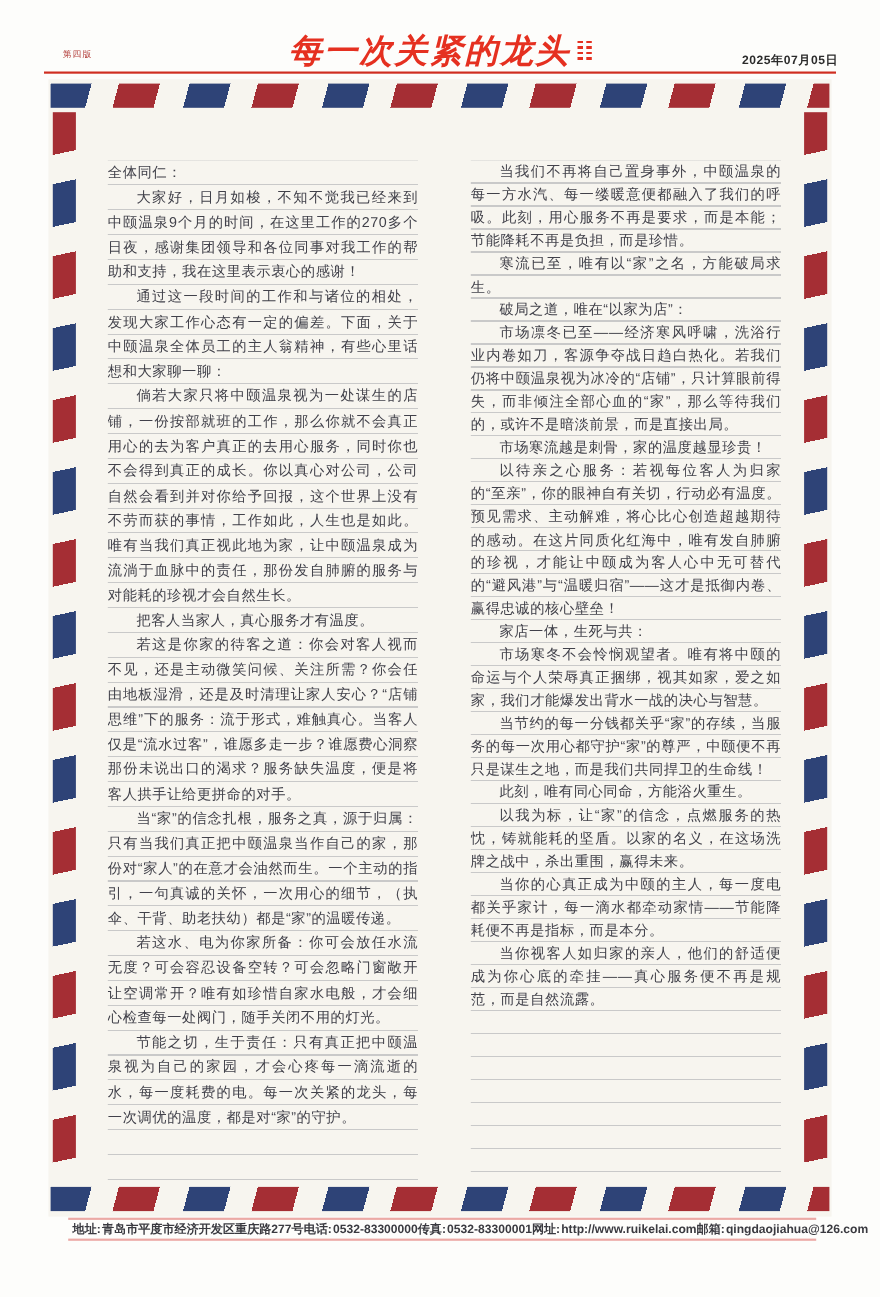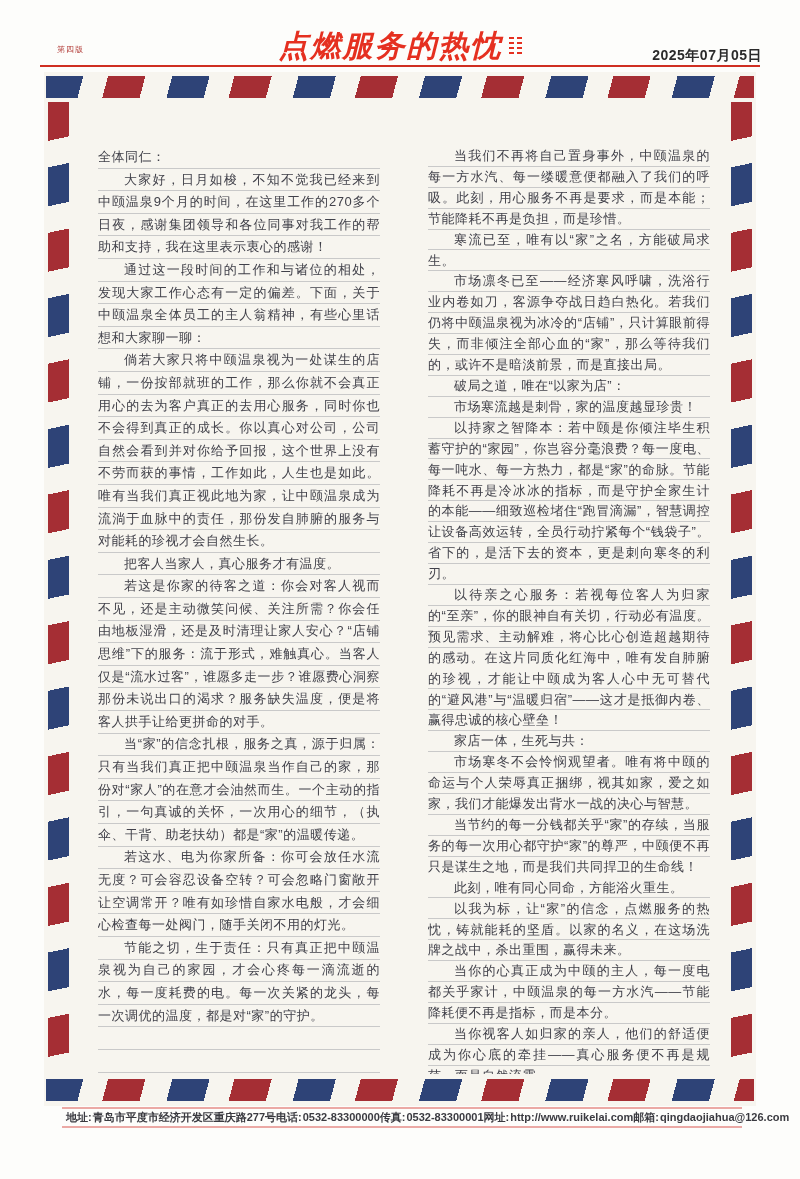--- a/index.html
+++ b/index.html
@@ -26,21 +26,21 @@
   }
   .logo-seal {
     display:inline-block; width:13px; height:19px; margin-left:6px;
     vertical-align:baseline;
     background:
       repeating-linear-gradient(to bottom,#e53020 0 2.5px,transparent 2.5px 5px) left/5px 100% no-repeat,
       repeating-linear-gradient(to bottom,#e53020 0 2.5px,transparent 2.5px 5px) right/5px 100% no-repeat;
   }
   .issue-date {
     position:absolute; right:38px; top:47px;
-    font-size:14px; color:#2b2b2b; font-weight:bold; letter-spacing:0.5px;
+    font-size:11px; color:#2b2b2b; font-weight:bold; letter-spacing:0.5px;
   }
   .masthead-rule {
     position:absolute; left:40px; right:40px; top:65px;
     height:2px; background:#cf2e21;
   }
 
   
   .envelope {
     position:absolute; left:44px; top:72px; width:712px; height:1034px;
     background:#f7f5ef;
@@ -106,21 +106,21 @@
   }
   .f-item .f-label { margin-right:1px; }
 </style>
 </head>
 <body>
 
 <div class="page">
 
   <span class="edition">第四版</span>
   <div class="logo">
-    <span class="logo-text">点燃服务的热忱</span><span class="logo-seal"></span>
+    <span class="logo-text">每一次关紧的龙头</span><span class="logo-seal"></span>
   </div>
   <span class="issue-date">2025年07月05日</span>
   <div class="masthead-rule"></div>
 
   <div class="envelope">
     <div class="stripes-h stripes-top"></div>
     <div class="stripes-h stripes-bottom"></div>
     <div class="stripes-v stripes-left"></div>
     <div class="stripes-v stripes-right"></div>
 
@@ -134,31 +134,30 @@
         <p>把客人当家人，真心服务才有温度。</p>
         <p>若这是你家的待客之道：你会对客人视而不见，还是主动微笑问候、关注所需？你会任由地板湿滑，还是及时清理让家人安心？“店铺思维”下的服务：流于形式，难触真心。当客人仅是“流水过客”，谁愿多走一步？谁愿费心洞察那份未说出口的渴求？服务缺失温度，便是将客人拱手让给更拼命的对手。</p>
         <p>当“家”的信念扎根，服务之真，源于归属：只有当我们真正把中颐温泉当作自己的家，那份对“家人”的在意才会油然而生。一个主动的指引，一句真诚的关怀，一次用心的细节，（执伞、干背、助老扶幼）都是“家”的温暖传递。</p>
         <p>若这水、电为你家所备：你可会放任水流无度？可会容忍设备空转？可会忽略门窗敞开让空调常开？唯有如珍惜自家水电般，才会细心检查每一处阀门，随手关闭不用的灯光。</p>
         <p>节能之切，生于责任：只有真正把中颐温泉视为自己的家园，才会心疼每一滴流逝的水，每一度耗费的电。每一次关紧的龙头，每一次调优的温度，都是对“家”的守护。</p>
 
       </div>
       <div class="col col-right">
         <p>当我们不再将自己置身事外，中颐温泉的每一方水汽、每一缕暖意便都融入了我们的呼吸。此刻，用心服务不再是要求，而是本能；节能降耗不再是负担，而是珍惜。</p>
         <p>寒流已至，唯有以“家”之名，方能破局求生。</p>
+        <p>破局之道，唯在“以家为店”：</p>
         <p>市场凛冬已至——经济寒风呼啸，洗浴行业内卷如刀，客源争夺战日趋白热化。若我们仍将中颐温泉视为冰冷的“店铺”，只计算眼前得失，而非倾注全部心血的“家”，那么等待我们的，或许不是暗淡前景，而是直接出局。</p>
-        <p>破局之道，唯在“以家为店”：</p>
         <p>市场寒流越是刺骨，家的温度越显珍贵！</p>
-        <p>以持家之智降本：若中颐是你倾注毕生积蓄守护的“家园”，你岂容分毫浪费？每一度电、每一吨水、每一方热力，都是“家”的命脉。节能降耗不再是冷冰冰的指标，而是守护全家生计的本能——细致巡检堵住“跑冒滴漏”，智慧调控让设备高效运转，全员行动拧紧每个“钱袋子”。省下的，是活下去的资本，更是刺向寒冬的利刃。</p>
         <p>以待亲之心服务：若视每位客人为归家的“至亲”，你的眼神自有关切，行动必有温度。预见需求、主动解难，将心比心创造超越期待的感动。在这片同质化红海中，唯有发自肺腑的珍视，才能让中颐成为客人心中无可替代的“避风港”与“温暖归宿”——这才是抵御内卷、赢得忠诚的核心壁垒！</p>
         <p>家店一体，生死与共：</p>
         <p>市场寒冬不会怜悯观望者。唯有将中颐的命运与个人荣辱真正捆绑，视其如家，爱之如家，我们才能爆发出背水一战的决心与智慧。</p>
         <p>当节约的每一分钱都关乎“家”的存续，当服务的每一次用心都守护“家”的尊严，中颐便不再只是谋生之地，而是我们共同捍卫的生命线！</p>
         <p>此刻，唯有同心同命，方能浴火重生。</p>
         <p>以我为标，让“家”的信念，点燃服务的热忱，铸就能耗的坚盾。以家的名义，在这场洗牌之战中，杀出重围，赢得未来。</p>
-        <p>当你的心真正成为中颐的主人，每一度电都关乎家计，中颐温泉的每一方水汽——节能降耗便不再是指标，而是本分。</p>
+        <p>当你的心真正成为中颐的主人，每一度电都关乎家计，每一滴水都牵动家情——节能降耗便不再是指标，而是本分。</p>
         <p>当你视客人如归家的亲人，他们的舒适便成为你心底的牵挂——真心服务便不再是规范，而是自然流露。</p>
       </div>
     </div>
   </div>
 
   <div class="footer-rule top"></div>
   <div class="footer">
     <span class="f-item"><span class="f-label">地址:</span><span>青岛市平度市经济开发区重庆路277号</span></span>
     <span class="f-item"><span class="f-label">电话:</span><span>0532-83300000</span></span>
     <span class="f-item"><span class="f-label">传真:</span><span>0532-83300001</span></span>

